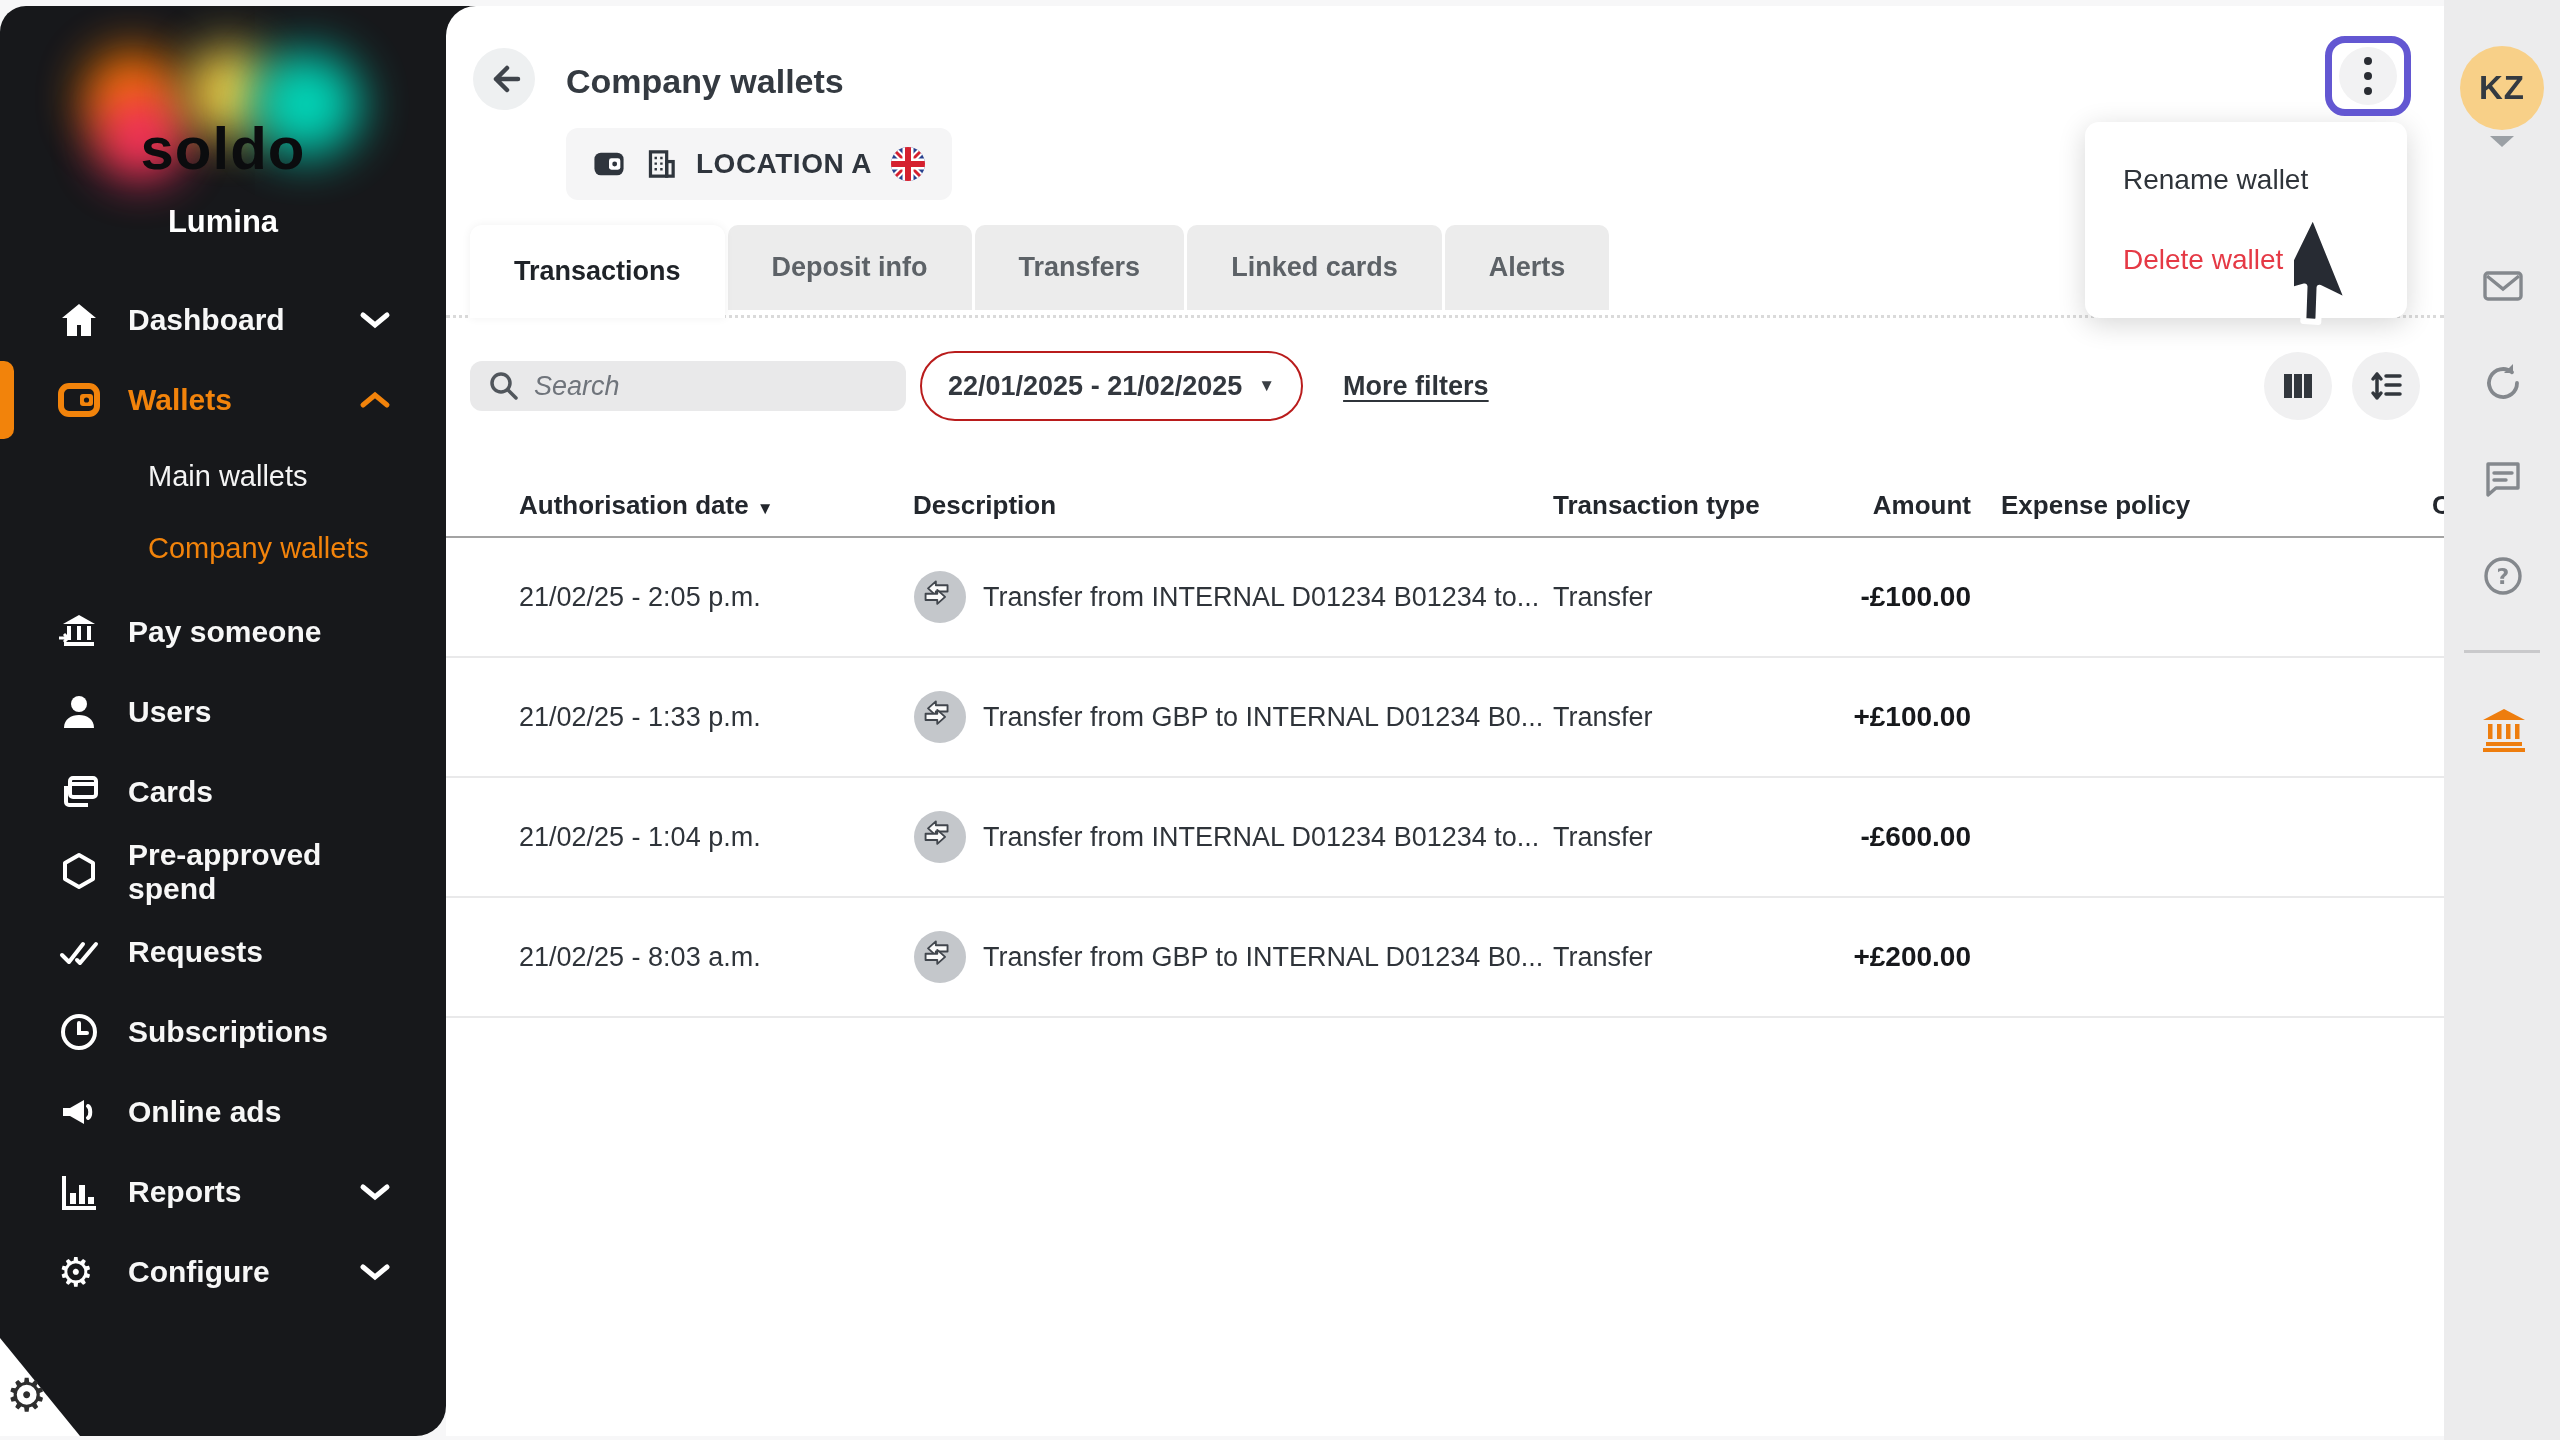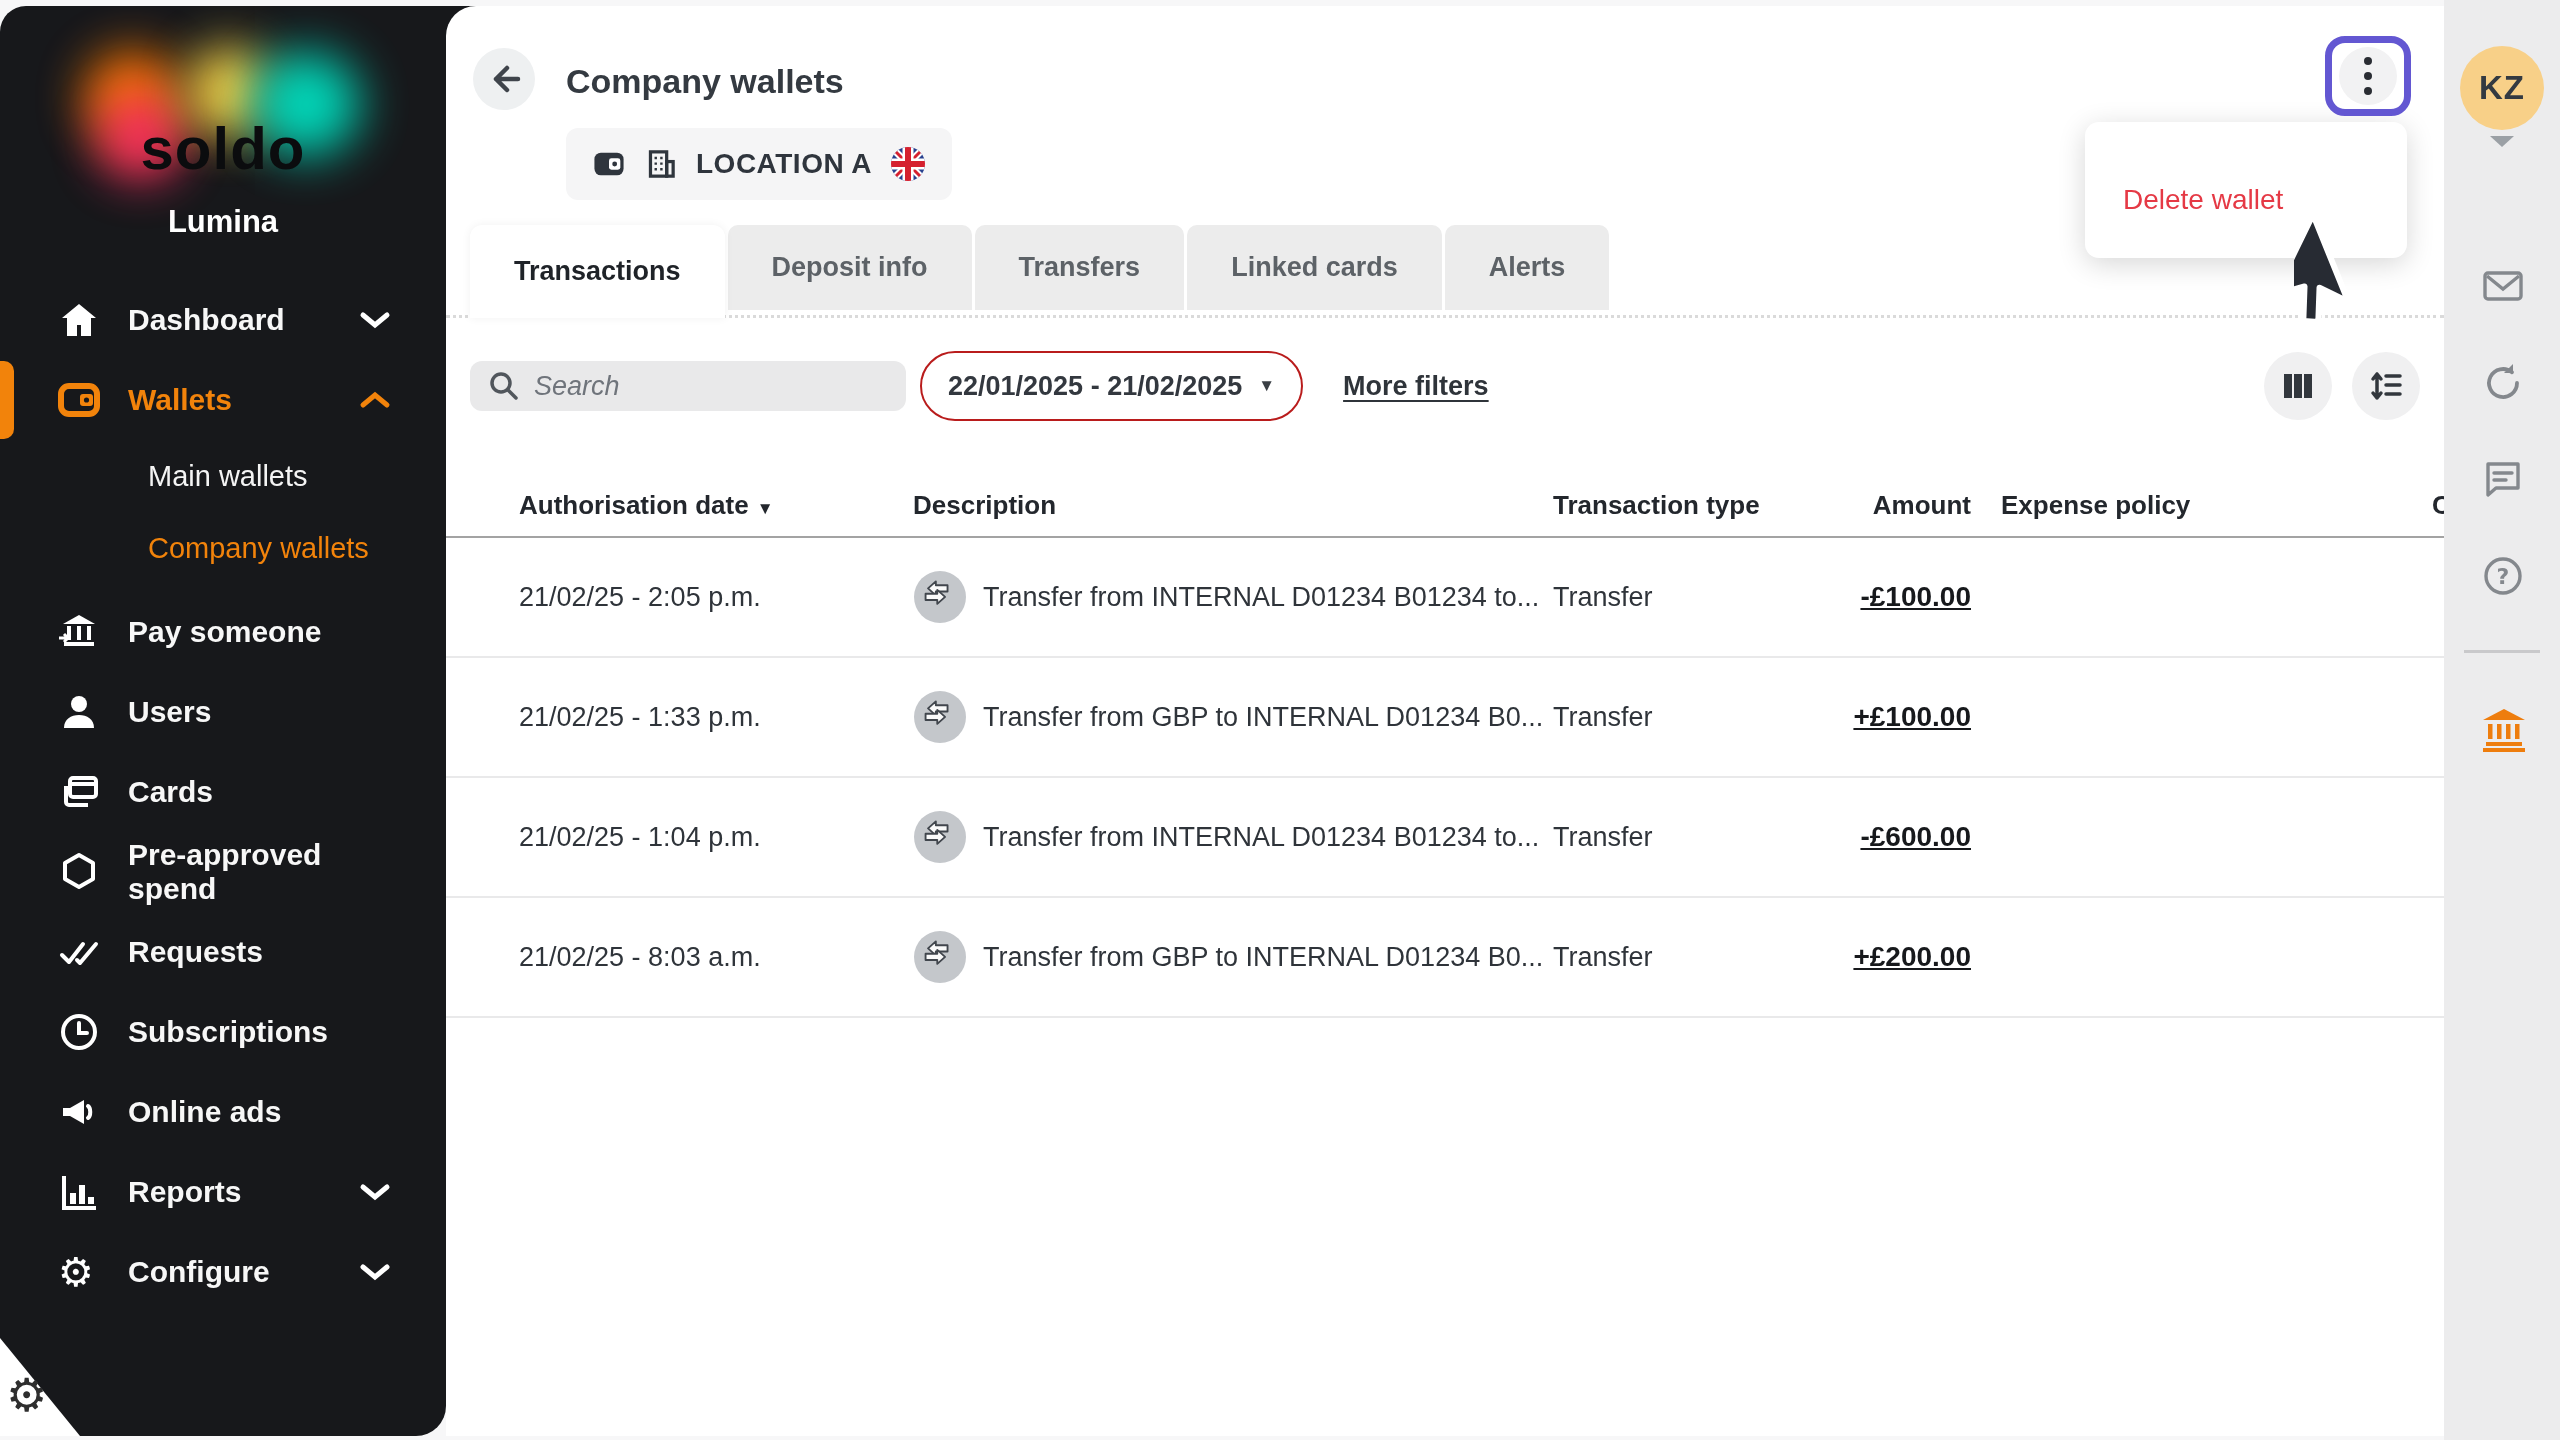--- a/index.html
+++ b/index.html
@@ -77,21 +77,21 @@
   .c-desc { width:640px; flex:none; display:flex; align-items:center; gap:16px; }
   .c-type { width:218px; flex:none; }
   .c-amt  { width:200px; flex:none; text-align:right; }
   .c-exp  { width:230px; flex:none; margin-left:30px; }
   .sort-caret { font-size:17px; color:#23272d; margin-left:8px; }
   .col-cut { position:absolute; left:1986px; top:484px; font-size:26px; font-weight:700; color:#23272d; }
 
   .tbody { position:absolute; left:0; right:0; top:530px; border-top:2px solid #a3a3a3; }
   .row { height:120px; display:flex; align-items:center; border-bottom:2px solid #e9e9ea;
          font-size:27px; color:#2f343a; cursor:pointer; }
-  .row .c-amt { font-weight:800; color:#17191c; font-size:28px;text-decoration:underline; }
+  .row .c-amt { font-weight:800; color:#17191c; font-size:28px; }
   .tx-ico { width:54px; height:54px; flex:none; }
 
   .kebab-btn { position:absolute; left:1879px; top:30px; width:86px; height:80px; background:#fff;
                border:7px solid #6357d2; border-radius:20px; display:flex; align-items:center;
                justify-content:center; cursor:pointer; z-index:5; }
   .kebab-inner { width:58px; height:58px; border-radius:50%; background:#f2f2f3;
                  display:flex; flex-direction:column; gap:7px; align-items:center; justify-content:center; }
   .dot { width:8px; height:8px; border-radius:50%; background:#2a2d33; }
 
   .menu { position:absolute; left:1639px; top:116px; width:322px; background:#fff; border-radius:14px;
@@ -398,20 +398,21 @@
 
     <div class="kebab-btn">
       <div class="kebab-inner">
         <span class="dot"></span>
           <span class="dot"></span>
           <span class="dot"></span>
       </div>
     </div>
 
     <div class="menu">
+      <div class="menu-item">Rename wallet</div>
       <div class="menu-item danger">Delete wallet</div>
     </div>
 
     <svg class="cursor" width="120" height="130" viewBox="0 0 120 130">
       <g transform="rotate(26 20 16)">
           <path d="M14 6 L14 96 L38 74.5 L52 106 L66 100.5 L52 69 L84 69 Z" fill="#272b33" stroke="#fff" stroke-width="6" stroke-linejoin="round"></path>
         </g>
     </svg>
   </main>
 

